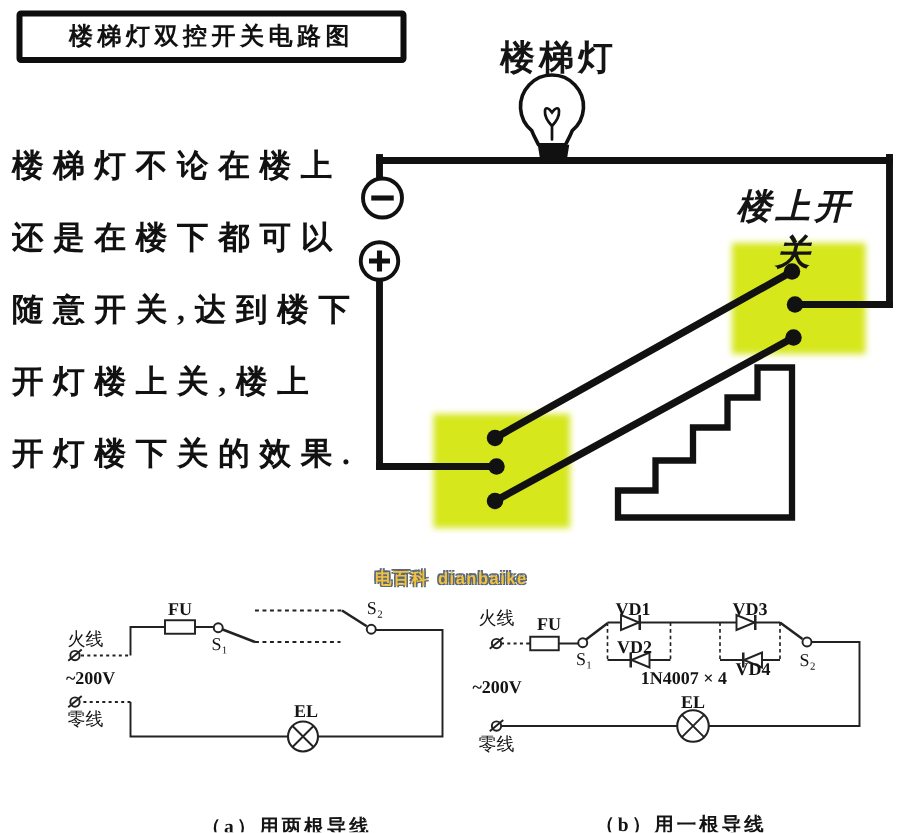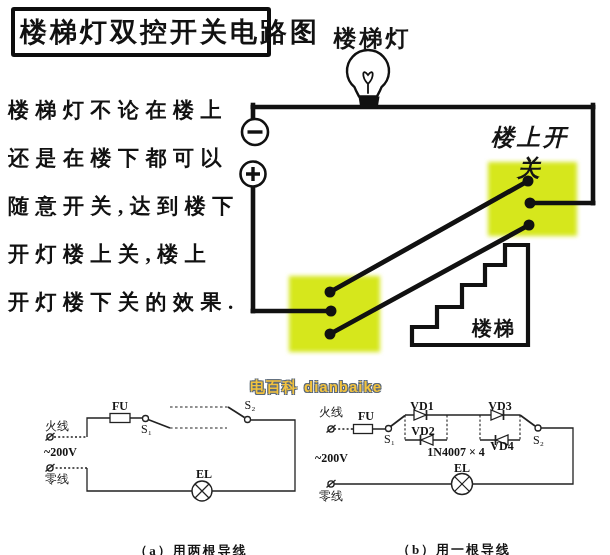--- a/index.html
+++ b/index.html
@@ -6,38 +6,38 @@
   #canvas{
     position:relative;width:610px;height:555px;background:#ffffff;
     font-family:"Liberation Serif","DejaVu Serif",serif;color:#111;
     overflow:hidden;
   }
   #diagram-svg{position:absolute;left:0;top:0;z-index:2;}
   .lbl{position:absolute;z-index:3;color:#141414;}
   .title-box{
     position:absolute;left:11px;top:7px;width:242px;z-index:3;
     border:4px solid #0d0d0d;border-radius:3px;padding:3px 5px;
-    font-size:27px;font-weight:700;letter-spacing:3px;text-align:center;
+    font-size:16px;font-weight:700;letter-spacing:3px;text-align:center;
     white-space:nowrap;
   }
   .intro{
     position:absolute;left:8px;top:86px;width:252px;z-index:3;
     font-size:21px;font-weight:600;line-height:48px;letter-spacing:6.5px;
     white-space:pre-line;
   }
   .big-label{font-size:23px;font-weight:600;letter-spacing:3px;text-align:center;}
   .mid-label{font-size:20px;font-weight:600;letter-spacing:2px;text-align:center;}
   .c-lbl{font-size:12px;line-height:12px;white-space:nowrap;}
   .c-lbl.bold{font-weight:700;}
   .center{transform:translateX(-50%);}
   .caption{font-size:13px;font-weight:700;letter-spacing:2px;margin-top:28px;}
   .watermark{
     position:absolute;left:250px;top:378px;z-index:5;
     font-family:"Liberation Sans","DejaVu Sans",sans-serif;
-    font-size:15px;font-weight:700;letter-spacing:1px;white-space:nowrap;
+    font-size:11px;font-weight:700;letter-spacing:1px;white-space:nowrap;
     color:#f2c23e;
     text-shadow:-1px -1px 0 #5a6878,1px -1px 0 #5a6878,-1px 1px 0 #5a6878,1px 1px 0 #5a6878;
   }
   .watermark .en{margin-left:6px;}
 </style>
 </head>
 <body>
 
 <div id="canvas">
 
@@ -172,21 +172,20 @@
 
   <div class="title-box">楼梯灯双控开关电路图</div>
   <div class="intro">楼梯灯不论在楼上
 还是在楼下都可以
 随意开关,达到楼下
 开灯楼上关,楼上
 开灯楼下关的效果.</div>
 
   <div class="lbl big-label" style="left:330px;top:23px;width:85px;">楼梯灯</div>
   <div class="lbl big-label" style="left:479px;top:122px;width:102px;font-style:italic;">楼上开关</div>
-  <div class="lbl mid-label" style="left:466px;top:315px;width:56px;">楼梯</div>
 
   <div class="watermark">
     <span class="cn">电百科</span><span class="en">dianbaike</span>
   </div>
 
   <div class="lbl c-lbl bold center" style="left:120px;top:400px;">FU</div>
   <div class="lbl c-lbl" style="left:45px;top:420px;">火线</div>
   <div class="lbl c-lbl bold" style="left:44px;top:446px;">~200V</div>
   <div class="lbl c-lbl" style="left:45px;top:473px;">零线</div>
   <div class="lbl c-lbl" style="left:141px;top:423px;">S₁</div>

